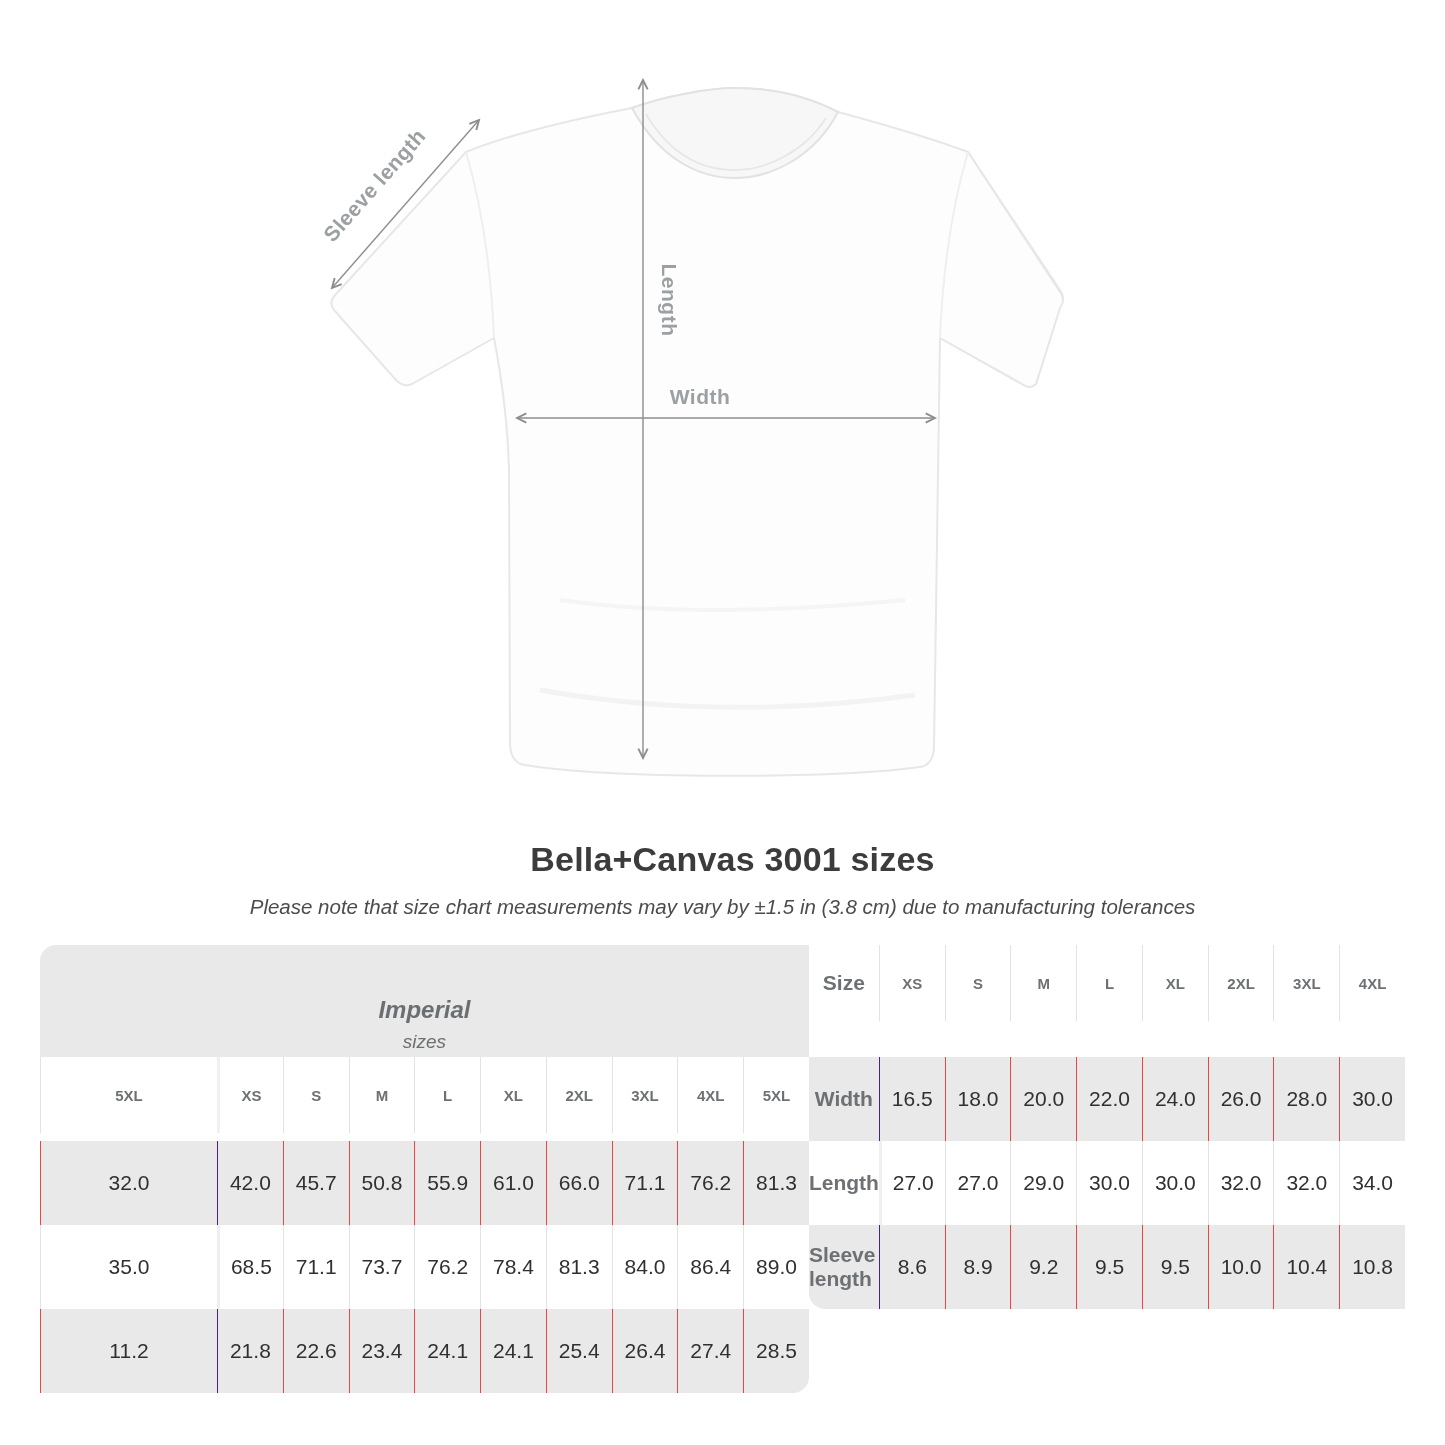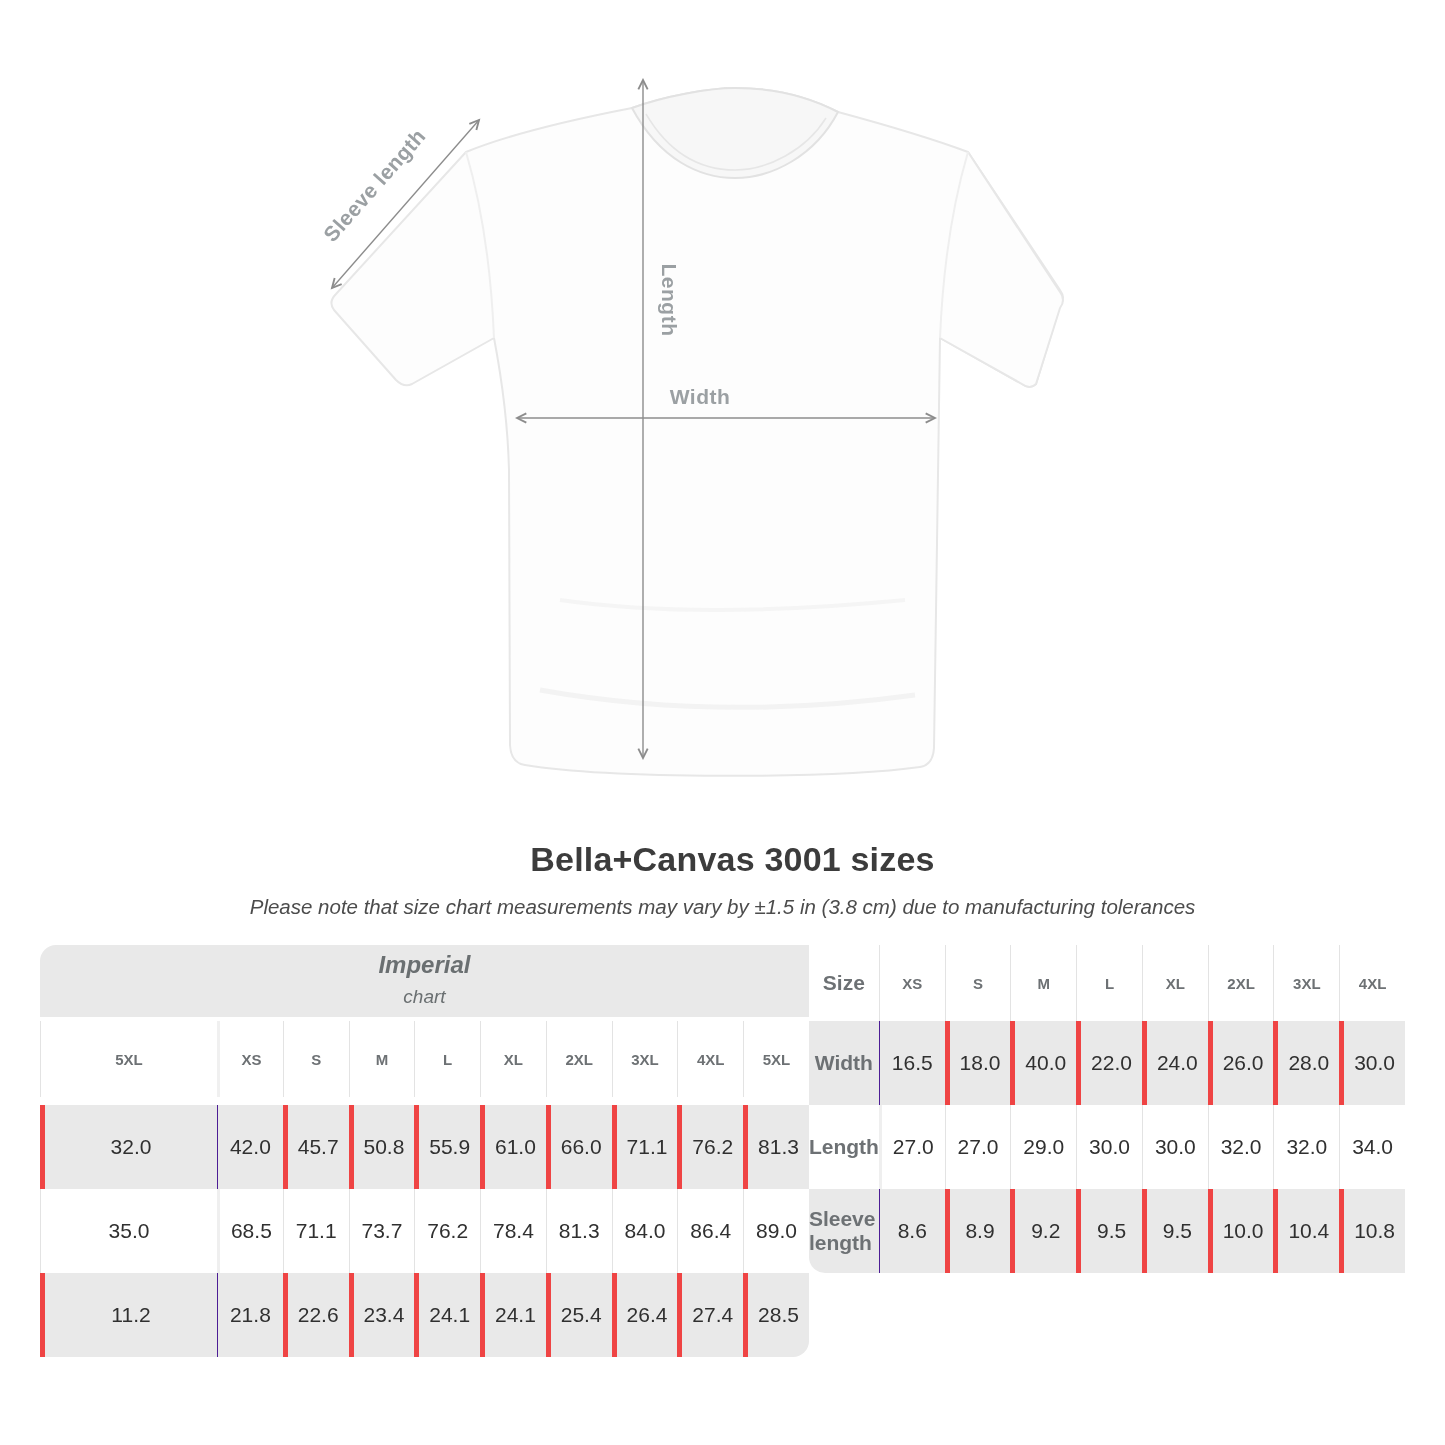--- a/index.html
+++ b/index.html
@@ -19,39 +19,39 @@
     margin-top:16px;text-align:center;
     font-size:20.5px;font-style:italic;color:#4c4c4c;
   }
   
   .size-table{
     display:grid;
     grid-template-columns:177px repeat(18,1fr);
     margin:26px 40px 0 40px;
   }
   .band{
-    height:72px;background:#e9e9e9;
-    display:flex;flex-direction:column;align-items:center;justify-content:center;
+    height:112px;background:#e9e9e9;
+    display:flex;flex-direction:column;align-items:center;justify-content:flex-end;
     gap:7px;padding-bottom:4px;box-sizing:border-box;
   }
   .band-imperial{grid-column:1/11;border-top-left-radius:16px;}
   .band-metric{grid-column:11/20;border-top-right-radius:16px;border-left:3px solid #ffffff;}
   .g-label{font-size:24px;font-weight:bold;font-style:italic;color:#6a6f71;}
   .g-unit{font-size:19px;font-style:italic;color:#6a6f71;}
   .c{display:flex;align-items:center;justify-content:center;box-sizing:border-box;}
   .rs{height:76px;background:#ffffff;}
   .rd{height:84px;}
   .rg{background:#e9e9e9;}
   .rw{background:#ffffff;}
   .lab{font-weight:bold;color:#6d7174;font-size:21px;}
   .sz{font-weight:bold;color:#6d7174;font-size:15px;border-left:1px solid #e3e3e3;}
   .sz.gs{border-left:3px solid #f0f0f0;}
   .val{color:#303030;font-size:21px;}
   .val.rw{border-left:1px solid #e3e3e3;}
-  .val.rg{border-left:5px solid #ef4444;}
+  .val.rg{border-left:1px solid #ef4444;}
   .val.rw.gs{border-left:3px solid #efefef;}
   .val.rg.gs{border-left:1px solid #4c1d95;}
   .bl{border-bottom-left-radius:16px;}
   .br{border-bottom-right-radius:16px;text-align:right;}
 </style>
 </head>
 <body>
 
 <div class="diagram">
   <svg width="1445" height="810" viewBox="0 0 1445 810">
@@ -99,21 +99,21 @@
     <text x="700" y="404" text-anchor="middle" font-size="21" font-weight="bold" fill="#9ba0a3" letter-spacing="0.5">Width</text>
   </svg>
 </div>
 
 <div class="title">Bella+Canvas 3001 sizes</div>
 <div class="subtitle">Please note that size chart measurements may vary by ±1.5 in (3.8 cm) due to manufacturing tolerances</div>
 
 <div class="size-table">
     <div class="band band-imperial">
       <div class="g-label">Imperial</div>
-      <div class="g-unit">chart</div>
+      <div class="g-unit">sizes</div>
     </div>
     <div class="c lab rs">Size</div>
     <div class="c sz rs">XS</div>
     <div class="c sz rs">S</div>
     <div class="c sz rs">M</div>
     <div class="c sz rs">L</div>
     <div class="c sz rs">XL</div>
     <div class="c sz rs">2XL</div>
     <div class="c sz rs">3XL</div>
     <div class="c sz rs">4XL</div>
@@ -123,21 +123,21 @@
     <div class="c sz rs">M</div>
     <div class="c sz rs">L</div>
     <div class="c sz rs">XL</div>
     <div class="c sz rs">2XL</div>
     <div class="c sz rs">3XL</div>
     <div class="c sz rs">4XL</div>
     <div class="c sz rs">5XL</div>
     <div class="c lab rd rg">Width</div>
     <div class="c val rd rg gs">16.5</div>
     <div class="c val rd rg">18.0</div>
-    <div class="c val rd rg">40.0</div>
+    <div class="c val rd rg">20.0</div>
     <div class="c val rd rg">22.0</div>
     <div class="c val rd rg">24.0</div>
     <div class="c val rd rg">26.0</div>
     <div class="c val rd rg">28.0</div>
     <div class="c val rd rg">30.0</div>
     <div class="c val rd rg">32.0</div>
     <div class="c val rd rg gs">42.0</div>
     <div class="c val rd rg">45.7</div>
     <div class="c val rd rg">50.8</div>
     <div class="c val rd rg">55.9</div>

